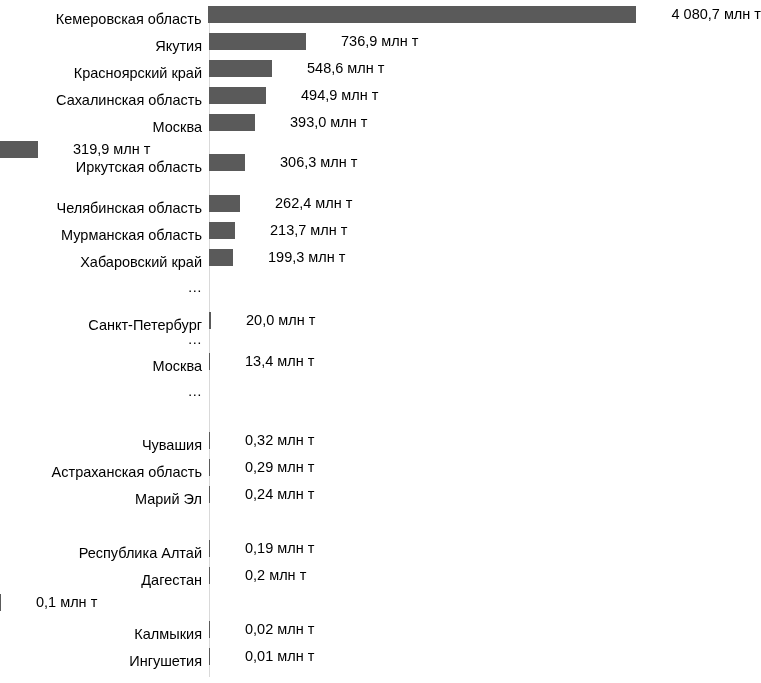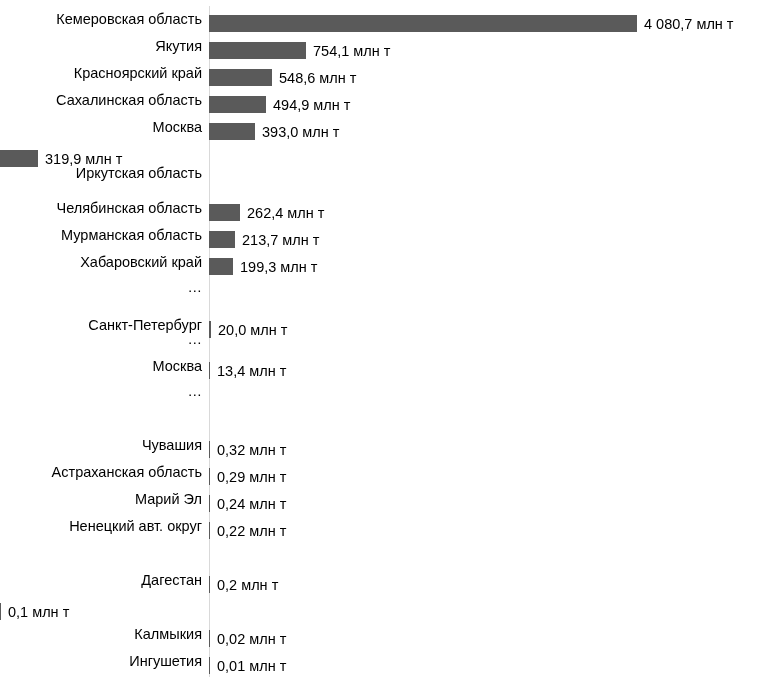--- a/index.html
+++ b/index.html
@@ -43,21 +43,22 @@
     color: #000;
     padding-right: 7px;
     white-space: nowrap;
     overflow: hidden;
   }
   .bar-area {
     position: relative;
     flex: 1;
     height: 26px;
     display: flex;
-    align-items: flex-end;
+    align-items: flex-start;
+    gap: 28px;
   }
   .bar {
     height: 17px;
     background: #5a5a5a;
     flex: 0 0 auto;
   }
   .value {
     font-size: 14.5px;
     line-height: 16px;
     color: #000;
@@ -88,21 +89,21 @@
     <div class="bar-area">
       <div class="bar" style="width:428px"></div>
       <div class="value">4 080,7 млн т</div>
     </div>
   </div>
 
   <div class="row" style="top:33px">
     <div class="label">Якутия</div>
     <div class="bar-area">
       <div class="bar" style="width:97px"></div>
-      <div class="value">754,1 млн т</div>
+      <div class="value">736,9 млн т</div>
     </div>
   </div>
 
   <div class="row" style="top:60px">
     <div class="label">Красноярский край</div>
     <div class="bar-area">
       <div class="bar" style="width:63px"></div>
       <div class="value">548,6 млн т</div>
     </div>
   </div>
@@ -123,22 +124,26 @@
     </div>
   </div>
 
   <div class="row" style="top:141px">
     <div class="bar-area">
       <div class="bar" style="width:38px"></div>
       <div class="value">319,9 млн т</div>
     </div>
   </div>
 
-  <div class="row" style="top:160px">
+  <div class="row" style="top:154px">
     <div class="label">Иркутская область</div>
+    <div class="bar-area">
+      <div class="bar" style="width:36px"></div>
+      <div class="value">306,3 млн т</div>
+    </div>
   </div>
 
   <div class="row" style="top:195px">
     <div class="label">Челябинская область</div>
     <div class="bar-area">
       <div class="bar" style="width:31px"></div>
       <div class="value">262,4 млн т</div>
     </div>
   </div>
 
@@ -198,28 +203,28 @@
   </div>
 
   <div class="row" style="top:486px">
     <div class="label">Марий Эл</div>
     <div class="bar-area">
       <div class="bar" style="width:1px"></div>
       <div class="value">0,24 млн т</div>
     </div>
   </div>
 
-  <div class="row" style="top:513px">
-    <div class="label">Ненецкий авт. округ</div>
-    <div class="bar-area">
-      <div class="bar" style="width:1px"></div>
-      <div class="value">0,22 млн т</div>
-    </div>
-  </div>
-
+
+  <div class="row" style="top:540px">
+    <div class="label">Республика Алтай</div>
+    <div class="bar-area">
+      <div class="bar" style="width:1px"></div>
+      <div class="value">0,19 млн т</div>
+    </div>
+  </div>
 
   <div class="row" style="top:567px">
     <div class="label">Дагестан</div>
     <div class="bar-area">
       <div class="bar" style="width:1px"></div>
       <div class="value">0,2 млн т</div>
     </div>
   </div>
 
   <div class="row" style="top:594px">

